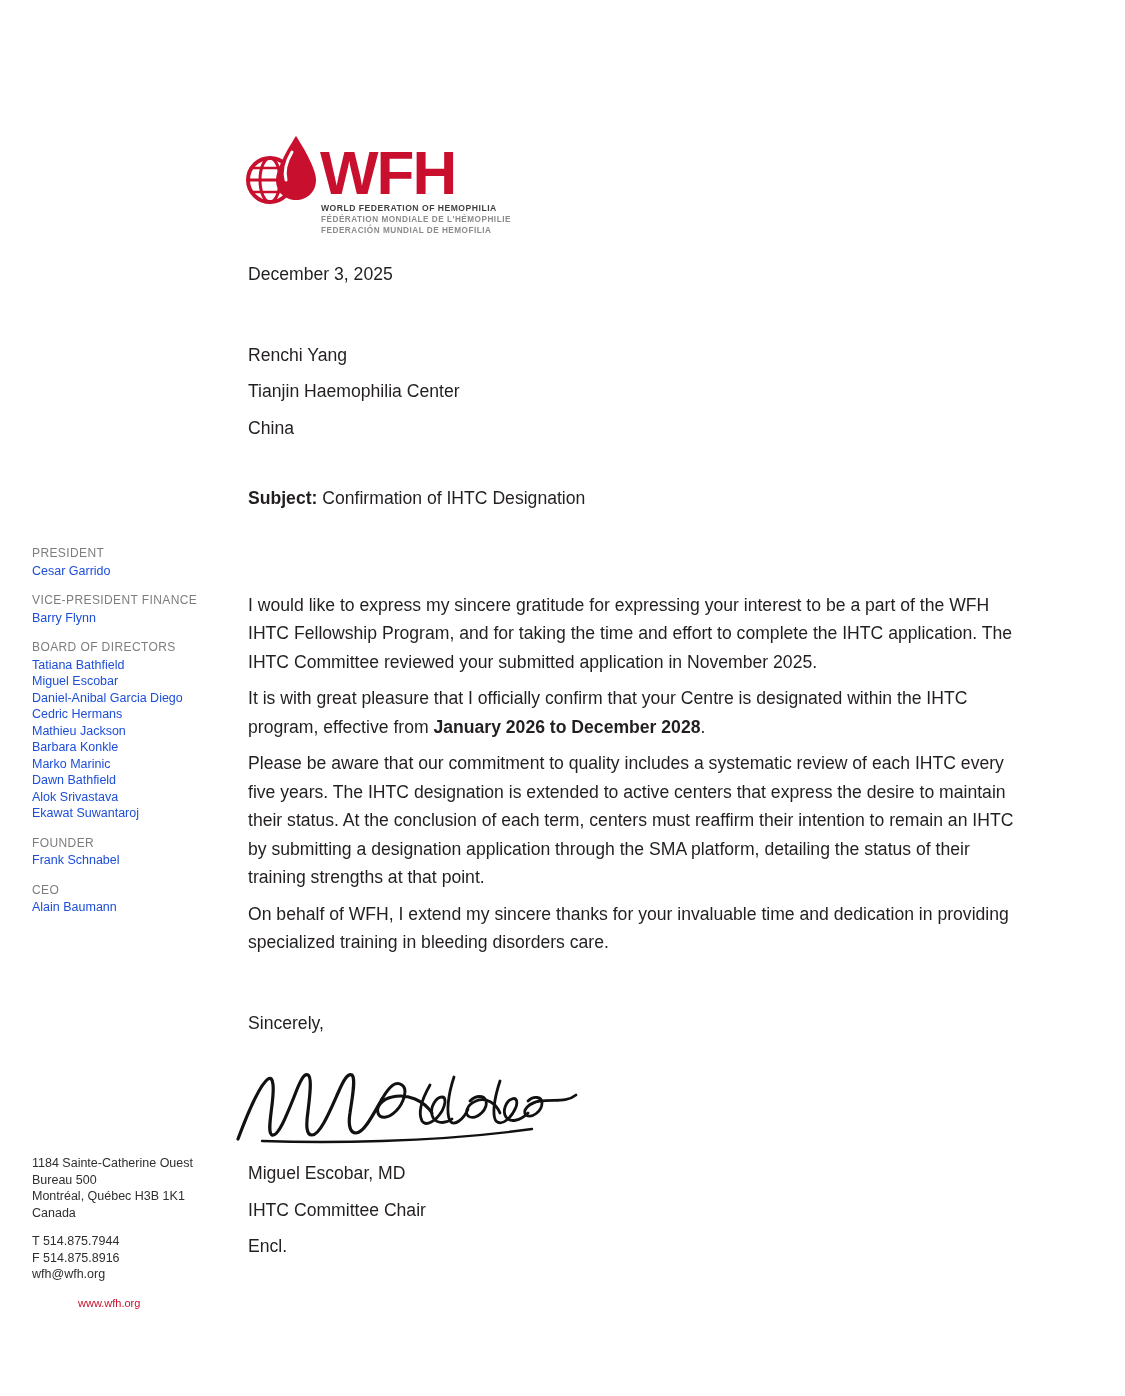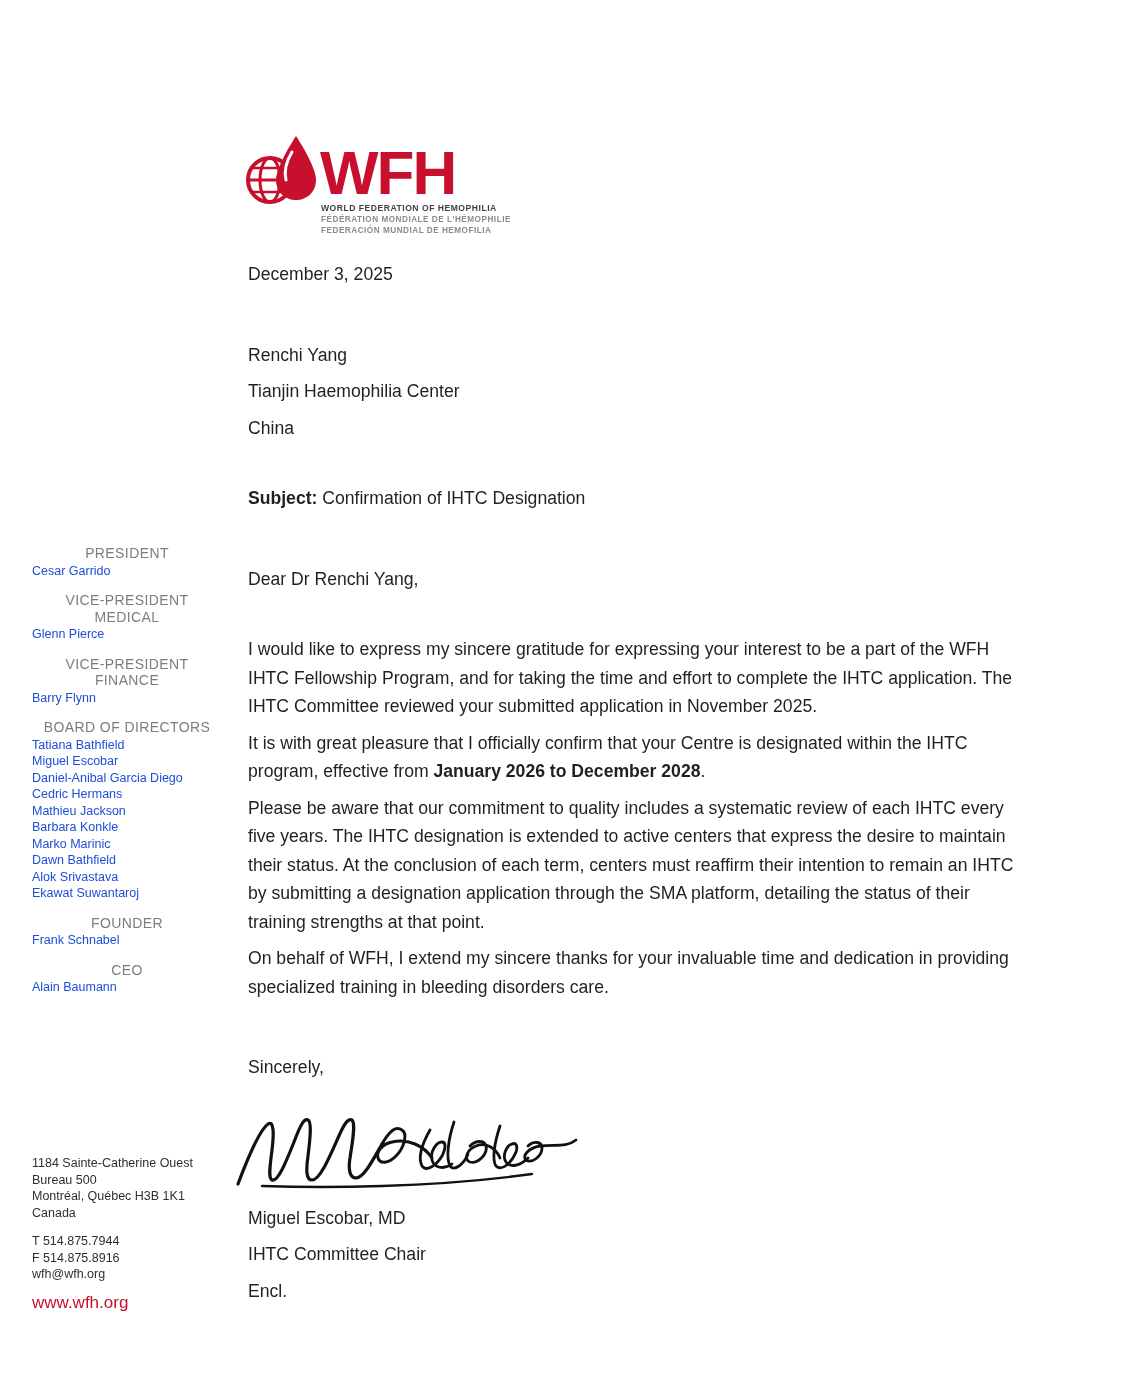--- a/index.html
+++ b/index.html
@@ -30,26 +30,25 @@
   .sidebar {
     position: absolute;
     left: 32px;
     top: 545px;
     width: 190px;
     font-size: 12.5px;
     line-height: 16.5px;
     color: #3a3a3a;
   }
   .side-head {
-    font-size: 14px;
+    font-size: 12px;
     letter-spacing: 0.4px;
     color: #7d7d7d;
     text-transform: uppercase;
     margin-bottom: 1px;
-    text-align: center;
   }
   .side-name {
     font-size: 12.5px;
     color: #1d4ed8;
     line-height: 16.5px;
   }
   .side-group { margin-bottom: 13px; }
 
   
   .address {
@@ -58,21 +57,22 @@
     top: 1155px;
     width: 200px;
     font-size: 12.5px;
     line-height: 16.5px;
     color: #2f2f2f;
   }
   .address .gap { height: 12px; }
   .weblink {
     color: #c8102e;
     text-decoration: none;
-    font-size: 17px;
+    font-size: 11px;
+    margin-left: 46px;
   }
 
   
   .letter {
     position: absolute;
     left: 240px;
     top: 252px;
     width: 795px;
     font-size: 17.6px;
     line-height: 28.5px;
@@ -120,24 +120,20 @@
   </svg>
 </div>
 
 <div class="sidebar">
 
   <div class="side-group">
     <div class="side-head">PRESIDENT</div>
     <div class="side-name">Cesar Garrido</div>
   </div>
 
-  <div class="side-group">
-    <div class="side-head">VICE-PRESIDENT MEDICAL</div>
-    <div class="side-name">Glenn Pierce</div>
-  </div>
 
   <div class="side-group">
     <div class="side-head">VICE-PRESIDENT FINANCE</div>
     <div class="side-name">Barry Flynn</div>
   </div>
 
 
   <div class="side-group">
     <div class="side-head">BOARD OF DIRECTORS</div>
     <div class="side-name">Tatiana Bathfield</div>
@@ -186,21 +182,20 @@
   <p>Renchi Yang</p>
   <p>Tianjin Haemophilia Center</p>
   <p>China</p>
 
   <div class="block-gap-md"></div>
 
   <p><span class="bold">Subject:</span><span> Confirmation of IHTC Designation</span></p>
 
   <div class="block-gap-lg"></div>
 
-  <p>Dear Dr Renchi Yang,</p>
 
   <div class="block-gap-md"></div>
 
   <p class="para">I would like to express my sincere gratitude for expressing your interest to be a part of the WFH IHTC Fellowship Program, and for taking the time and effort to complete the IHTC application. The IHTC Committee reviewed your submitted application in November 2025.</p>
 
   <p class="para"><span>It is with great pleasure that I officially confirm that your Centre is designated within the IHTC program, effective from </span><span class="bold">January 2026 to December 2028</span><span>.</span></p>
 
   <p class="para">Please be aware that our commitment to quality includes a systematic review of each IHTC every five years. The IHTC designation is extended to active centers that express the desire to maintain their status. At the conclusion of each term, centers must reaffirm their intention to remain an IHTC by submitting a designation application through the SMA platform, detailing the status of their training strengths at that point.</p>
 
   <p class="para">On behalf of WFH, I extend my sincere thanks for your invaluable time and dedication in providing specialized training in bleeding disorders care.</p>

